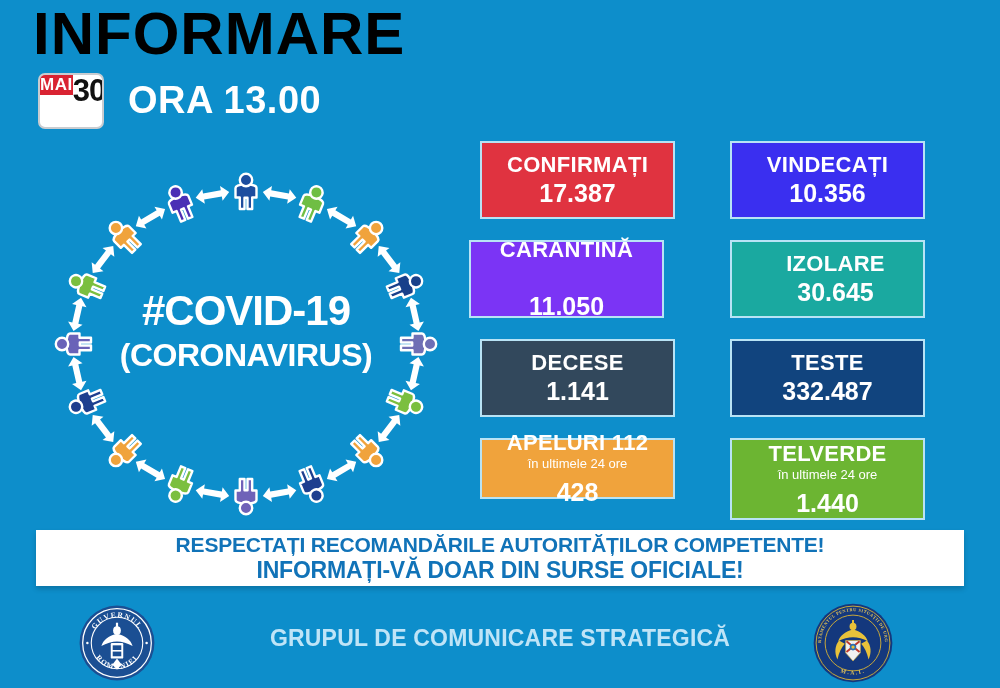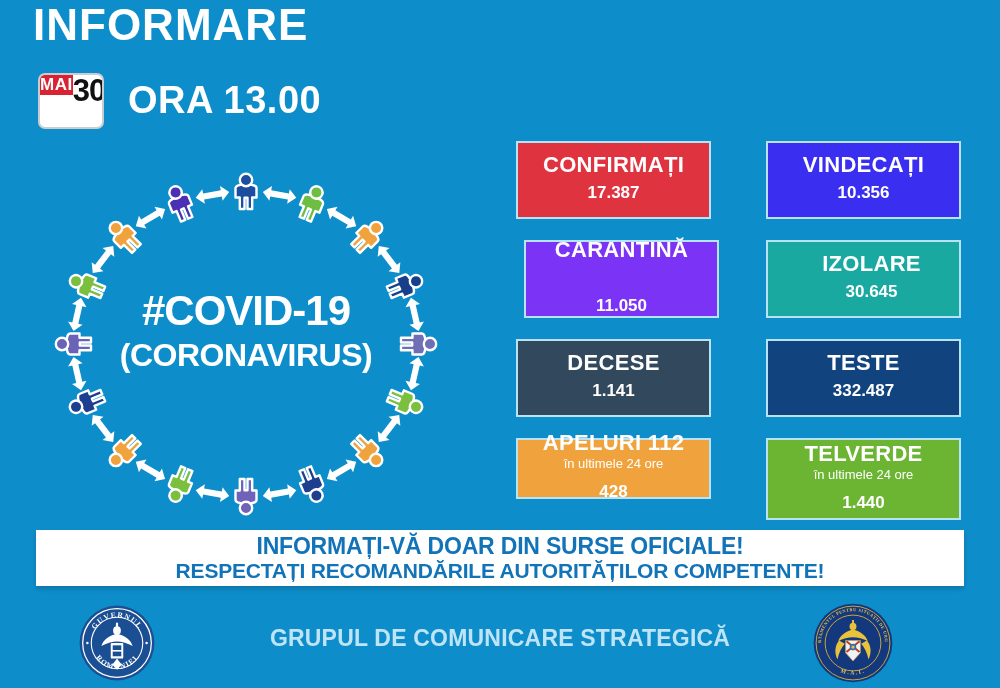--- a/index.html
+++ b/index.html
@@ -18,23 +18,23 @@
     width: 1000px;
     height: 688px;
     background: #0d8ecb;
   }
 
   
   #title {
     position: absolute;
     left: 33px;
     top: 2px;
-    font-size: 44px;
-    font-weight: bold;
-    color: #ffffff;
+    font-size: 60px;
+    font-weight: bold;
+    color: #000000;
     letter-spacing: 1px;
     line-height: 1.05;
     white-space: nowrap;
   }
   #cal {
     position: absolute;
     left: 38px;
     top: 73px;
     width: 66px;
     height: 56px;
@@ -114,37 +114,36 @@
     position: absolute;
     width: 195px;
     box-sizing: border-box;
     border: 2px solid #b8e3f5;
     color: #ffffff;
     text-align: center;
     display: flex;
     flex-direction: column;
     justify-content: center;
     align-items: center;
-    margin-left: 36px;
   }
   .card-label {
     font-size: 22px;
     font-weight: bold;
     letter-spacing: 0.3px;
     line-height: 26px;
     white-space: nowrap;
   }
   .card-sub {
     font-size: 13px;
     font-weight: normal;
     line-height: 15px;
     white-space: nowrap;
   }
   .card-value {
-    font-size: 17px;
+    font-size: 25px;
     font-weight: bold;
     line-height: 30px;
     white-space: nowrap;
   }
   .card.two-line .card-value { margin-top: 6px; }
 
   
   #banner {
     position: absolute;
     left: 36px;
@@ -345,21 +344,21 @@
 
   <div id="cards-host">
       <div class="card" style="left: 480px; top: 141px; height: 78px; background: rgb(224, 51, 64);">
         <div class="card-label">CONFIRMAȚI</div>
         <div class="card-value">17.387</div>
       </div>
       <div class="card" style="left: 730px; top: 141px; height: 78px; background: rgb(58, 47, 240);">
         <div class="card-label">VINDECAȚI</div>
         <div class="card-value">10.356</div>
       </div>
-      <div class="card" style="left: 488px; top: 240px; height: 78px; background: rgb(123, 52, 245); gap: 28px;">
+      <div class="card" style="left: 469px; top: 240px; height: 78px; background: rgb(123, 52, 245); gap: 28px;">
         <div class="card-label">CARANTINĂ</div>
         <div class="card-value">11.050</div>
       </div>
       <div class="card" style="left: 730px; top: 240px; height: 78px; background: rgb(26, 169, 160); padding-left: 16px;">
         <div class="card-label">IZOLARE</div>
         <div class="card-value">30.645</div>
       </div>
       <div class="card" style="left: 480px; top: 339px; height: 78px; background: rgb(50, 72, 92);">
         <div class="card-label">DECESE</div>
         <div class="card-value">1.141</div>
@@ -374,22 +373,22 @@
         <div class="card-value">428</div>
       </div>
       <div class="card two-line" style="left: 730px; top: 438px; height: 82px; background: rgb(108, 181, 50);">
         <div class="card-label">TELVERDE</div>
         <div class="card-sub">în ultimele 24 ore</div>
         <div class="card-value">1.440</div>
       </div>
     </div>
 
   <div id="banner">
+    <div id="banner-l2">RESPECTAȚI RECOMANDĂRILE AUTORITĂȚILOR COMPETENTE!</div>
     <div id="banner-l1">INFORMAȚI-VĂ DOAR DIN SURSE OFICIALE!</div>
-    <div id="banner-l2">RESPECTAȚI RECOMANDĂRILE AUTORITĂȚILOR COMPETENTE!</div>
   </div>
 
   <svg id="logo-gov" viewBox="0 0 100 100">
     <circle cx="50" cy="50" r="48" fill="#1b4f93"></circle>
     <circle cx="50" cy="50" r="44" fill="none" stroke="#ffffff" stroke-width="1.6"></circle>
     <circle cx="50" cy="50" r="33" fill="none" stroke="#ffffff" stroke-width="1.4"></circle>
     <circle cx="50" cy="50" r="30" fill="#1b4f93"></circle>
     <path id="gov-arc-top" d="M 50 12 m -33 38 a 33 33 0 0 1 66 0" fill="none"></path>
     <path id="gov-arc-bot" d="M 17 50 a 33 33 0 0 0 66 0" fill="none"></path>
     <text font-size="9.5" font-weight="bold" fill="#ffffff" letter-spacing="1.6" font-family="Liberation Serif, serif">

